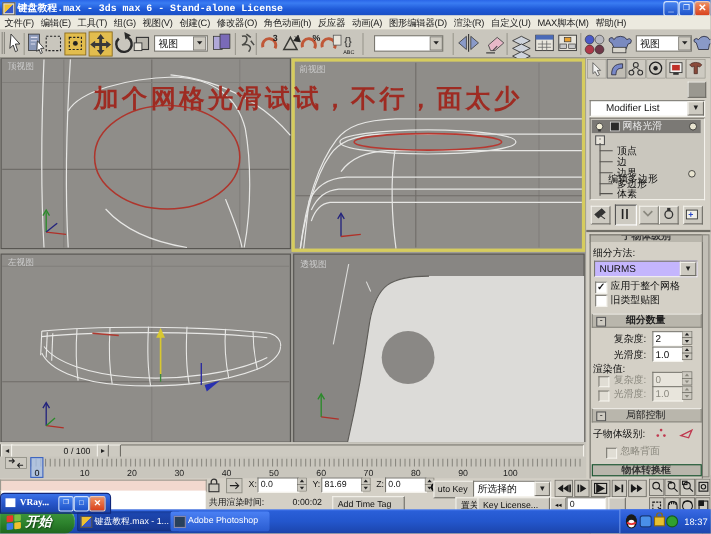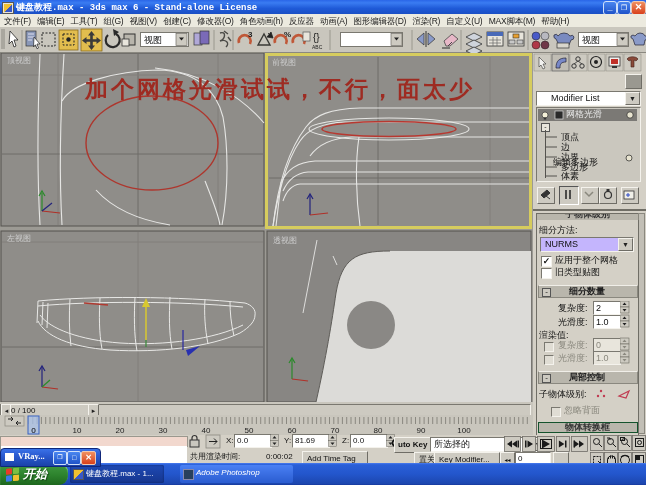--- a/index.html
+++ b/index.html
@@ -367,42 +367,42 @@
   <g fill="#8a887e">
         <path d="M2.5,41 L6.5,41 L4.5,38.5Z"></path>
         <path d="M2.5,45 L6.5,45 L4.5,47.5Z"></path>
         <path d="M2.5,54 L6.5,54 L4.5,51.5Z"></path>
         <path d="M2.5,58 L6.5,58 L4.5,60.5Z"></path>
       </g>
  </svg>
 
  <div class="ab" style="left:5px;top:318px;width:98px;height:11px;background:#b9b6ac;border:1px solid #8a887f;border-top-color:#f0eee8;">
   <div class="ab" style="left:3px;top:2px;width:7px;height:7px;background:#cdcac1;border:1px solid #555;font-size:8px;line-height:5px;text-align:center;color:#111;">-</div>
-  <div class="t9" style="position:absolute;left:30px;top:0px;font-weight:bold;color:#222;">局部控制</div>
+  <div class="t9" style="position:absolute;left:30px;top:0px;font-weight:normal;color:#222;">局部控制</div>
  </div>
  <div class="t9" style="position:absolute;left:6px;top:336px;">子物体级别:</div>
  <svg class="ab" style="left:62px;top:334px;" width="40" height="13">
   <g fill="#c03a50">
         <circle cx="6" cy="4" r="1.2"></circle>
         <circle cx="3" cy="9" r="1.2"></circle>
         <circle cx="9" cy="9" r="1.2"></circle>
       </g>
   <path d="M24,9 L34,4 L31,11 Z" fill="none" stroke="#c03a50" stroke-width="1.2"></path>
  </svg>
  <div class="sunk" style="left:18px;top:354px;width:8px;height:8px;background:#e0ddd4;"></div>
  <div class="t9" style="position:absolute;left:31px;top:352px;color:#8a887e;">忽略背面</div>
  <div class="ab" style="left:5px;top:369px;width:98px;height:9px;background:#b9b6ac;border:1px solid #14532d;overflow:hidden;">
   <div class="t9" style="position:absolute;left:26px;top:-1px;font-weight:bold;color:#333;">物体转换框</div>
  </div>
 </div>
 
 <div class="ab" style="left:0;top:402px;width:533px;height:13px;background:#c9c6bd;">
  <div class="sunk" style="left:0px;top:2px;width:529px;height:11px;background:#cdcac1;"></div>
  <div class="btn" style="left:1px;top:2px;width:9px;height:11px;font-size:7px;line-height:11px;text-align:center;color:#222;">◂</div>
- <div class="btn" style="left:10px;top:2px;width:78px;height:11px;font-size:8px;line-height:11px;color:#111;">0 / 100</div>
+ <div class="btn" style="left:10px;top:2px;width:78px;height:11px;text-align:center;font-size:8px;line-height:11px;color:#111;padding-left:20px;">0 / 100</div>
  <div class="btn" style="left:88px;top:2px;width:9px;height:11px;font-size:7px;line-height:11px;text-align:center;color:#222;">▸</div>
 </div>
 
 <div class="ab" style="left:0;top:415px;width:533px;height:20px;background:#c9c6bd;">
  <svg class="ab" style="left:0;top:0;" width="533" height="21">
   <rect x="5" y="1" width="19" height="10" fill="#cdcac1" stroke="#8a887f" stroke-width="0.7"></rect>
   <path d="M8,4 h5 m-2,-2 l2,2 -2,2 M21,8 h-5 m2,-2 l-2,2 2,2" stroke="#222" stroke-width="1" fill="none"></path>
   <g font-size="8" fill="#222" style="font-family:'Liberation Sans',sans-serif" text-anchor="middle">
    <text x="34" y="18">0</text>
         <text x="77" y="18">10</text>
@@ -458,37 +458,37 @@
         <path d="M60.5,4.5 h4 l-2,-2.5Z"></path>
         <path d="M60.5,8.5 h4 l-2,2.5Z"></path>
         <path d="M118.5,4.5 h4 l-2,-2.5Z"></path>
         <path d="M118.5,8.5 h4 l-2,2.5Z"></path>
       </g>
  </svg>
  <svg class="ab" style="left:390px;top:1px;" width="22" height="14">
   <circle cx="6" cy="7" r="3.5" fill="none" stroke="#111" stroke-width="1.8"></circle>
   <path d="M9,7 h10 m-3,0 v3 m-3,-3 v2" stroke="#111" stroke-width="1.8" fill="none"></path>
  </svg>
- <div class="btn" style="left:394px;top:2px;width:35px;height:14px;font-weight:bold;">
+ <div class="btn" style="left:394px;top:2px;width:35px;height:14px;">
       <div class="t8" style="position:absolute;left:3px;top:2px;">uto Key</div>
     </div>
- <div class="sunk" style="left:430px;top:2px;width:69px;height:13px;background:#fff;padding-left:45px;">
+ <div class="sunk" style="left:430px;top:2px;width:69px;height:13px;background:#fff;">
   <div class="t9" style="position:absolute;left:3px;top:1px;">所选择的</div>
   <div class="btn" style="right:0px;top:0px;width:12px;height:11px;font-size:7px;line-height:11px;text-align:center;color:#222;">▼</div>
  </div>
  <div class="t8" style="position:absolute;left:190px;top:17px;">共用渲染时间:</div>
  <div class="t8" style="position:absolute;left:266px;top:17px;">0:00:02</div>
  <div class="btn" style="left:302px;top:16px;width:64px;height:13px;">
       <div class="t8" style="position:absolute;left:4px;top:2px;">Add Time Tag</div>
     </div>
  <div class="btn" style="left:414px;top:17px;width:34px;height:13px;padding-left:42px;">
       <div class="t8" style="position:absolute;left:4px;top:2px;">置关键</div>
     </div>
  <div class="btn" style="left:434px;top:17px;width:64px;height:13px;">
-      <div class="t8" style="position:absolute;left:4px;top:2px;">Key Modifier...</div>
+      <div class="t8" style="position:absolute;left:4px;top:2px;">Key License...</div>
     </div>
  <div class="btn" style="left:500px;top:17px;width:13px;height:14px;font-size:6px;line-height:14px;text-align:center;color:#111;">◂◂</div>
  <div class="sunk" style="left:515px;top:17px;width:34px;height:13px;background:#fff;">
       <div class="t8" style="position:absolute;left:2px;top:1px;">0</div>
     </div>
  <div class="btn" style="left:553px;top:17px;width:14px;height:14px;"></div>
 </div>
 
 <svg class="ab" style="left:504px;top:436px;" width="86" height="17">
  <g fill="#cdcac1" stroke="#6f6d66" stroke-width="0.8">
@@ -554,23 +554,36 @@
    <rect x="1" y="9" width="6" height="6" fill="#3a7ae8" rx="1"></rect>
           <rect x="8" y="9" width="6" height="6" fill="#f0c030" rx="1"></rect>
    </g>
   </svg>
   <div class="ab" style="left:23px;top:3px;color:#fff;font-weight:bold;font-style:italic;font-size:12px;text-shadow:1px 1px 1px #1a4a1a;">开始</div>
  </div>
  <div class="ab" style="left:70px;top:2px;width:94px;height:18px;background:linear-gradient(180deg,#1e49b4,#16368e);border-radius:2px;box-shadow:inset 0 0 2px #0c2260;">
   <div class="ab" style="left:3px;top:4px;width:9px;height:9px;background:linear-gradient(135deg,#f0c030 0 50%,#3858c8 50% 100%);border:1px solid #555;"></div>
   <div class="ab" style="left:16px;top:3px;color:#fff;font-size:8px;white-space:nowrap;">键盘教程.max - 1...</div>
  </div>
- <div class="ab" style="left:180px;top:2px;width:113px;height:18px;background:linear-gradient(180deg,#4a80f4,#2a5cd0);border-radius:2px;font-style:italic;">
+ <div class="ab" style="left:155px;top:2px;width:90px;height:18px;background:linear-gradient(180deg,#4a80f4,#2a5cd0);border-radius:2px;">
   <div class="ab" style="left:3px;top:4px;width:9px;height:9px;background:#28405c;border:1px solid #88a;"></div>
   <div class="ab" style="left:16px;top:3px;color:#fff;font-size:8px;white-space:nowrap;">Adobe Photoshop</div>
+ </div>
+ <div class="ab" style="left:563px;top:0;width:83px;height:22px;background:linear-gradient(180deg,#3a6ae4 0%,#2356cc 50%,#1c46ae 100%);border-left:1px solid #6a92ea;">
+  <svg class="ab" style="left:3px;top:3px;" width="50" height="15">
+   <ellipse cx="7" cy="8" rx="5" ry="6.5" fill="#1a1a1a"></ellipse>
+        <ellipse cx="7" cy="10" rx="3" ry="3.5" fill="#f8f8f8"></ellipse>
+        <path d="M4,6 a3,3 0 0 1 6,0" fill="#1a1a1a"></path>
+        <path d="M3,9 q4,3 8,0" stroke="#e83030" stroke-width="1.5" fill="none"></path>
+   <rect x="15" y="3" width="10" height="10" rx="2" fill="#4a90e8" stroke="#1a3a7a"></rect>
+   <rect x="28" y="4" width="9" height="8" fill="#e8c030" stroke="#8a6a10"></rect>
+        <path d="M30,4 v-1.5 a2.5,2.5 0 0 1 5,0 V4" fill="none" stroke="#8a6a10" stroke-width="1.2"></path>
+   <circle cx="44" cy="8" r="5" fill="#30a030" stroke="#1a5a1a"></circle>
+  </svg>
+  <div class="ab" style="left:58px;top:6px;color:#fff;font-size:8.5px;">18:37</div>
  </div>
 </div>
 
 <div class="ab" style="left:0;top:448px;width:99px;height:17px;background:linear-gradient(180deg,#3a72e8 0%,#2a5ad0 40%,#1a42a8 100%);border:1px solid #10277a;border-radius:4px 4px 0 0;">
  <div class="ab" style="left:4px;top:4px;width:9px;height:8px;background:#fff;"></div>
  <div class="ab" style="left:17px;top:2px;color:#fff;font-weight:bold;font-size:8.5px;font-family:Liberation Serif, serif;">VRay...</div>
  <div class="ab" style="left:52px;top:2px;width:12px;height:12px;background:linear-gradient(180deg,#4a86f0,#1e52c8);border:1px solid #cfe0fa;border-radius:2px;color:#fff;font-size:6px;line-height:11px;text-align:center;">❐</div>
  <div class="ab" style="left:66px;top:2px;width:12px;height:12px;background:linear-gradient(180deg,#4a86f0,#1e52c8);border:1px solid #cfe0fa;border-radius:2px;color:#fff;font-size:7px;line-height:11px;text-align:center;">□</div>
  <div class="ab" style="left:80px;top:2px;width:13px;height:12px;background:linear-gradient(180deg,#f09060,#d8401c);border:1px solid #f0c8b0;border-radius:2px;color:#fff;font-size:8px;line-height:11px;text-align:center;font-weight:bold;">✕</div>
 </div>

